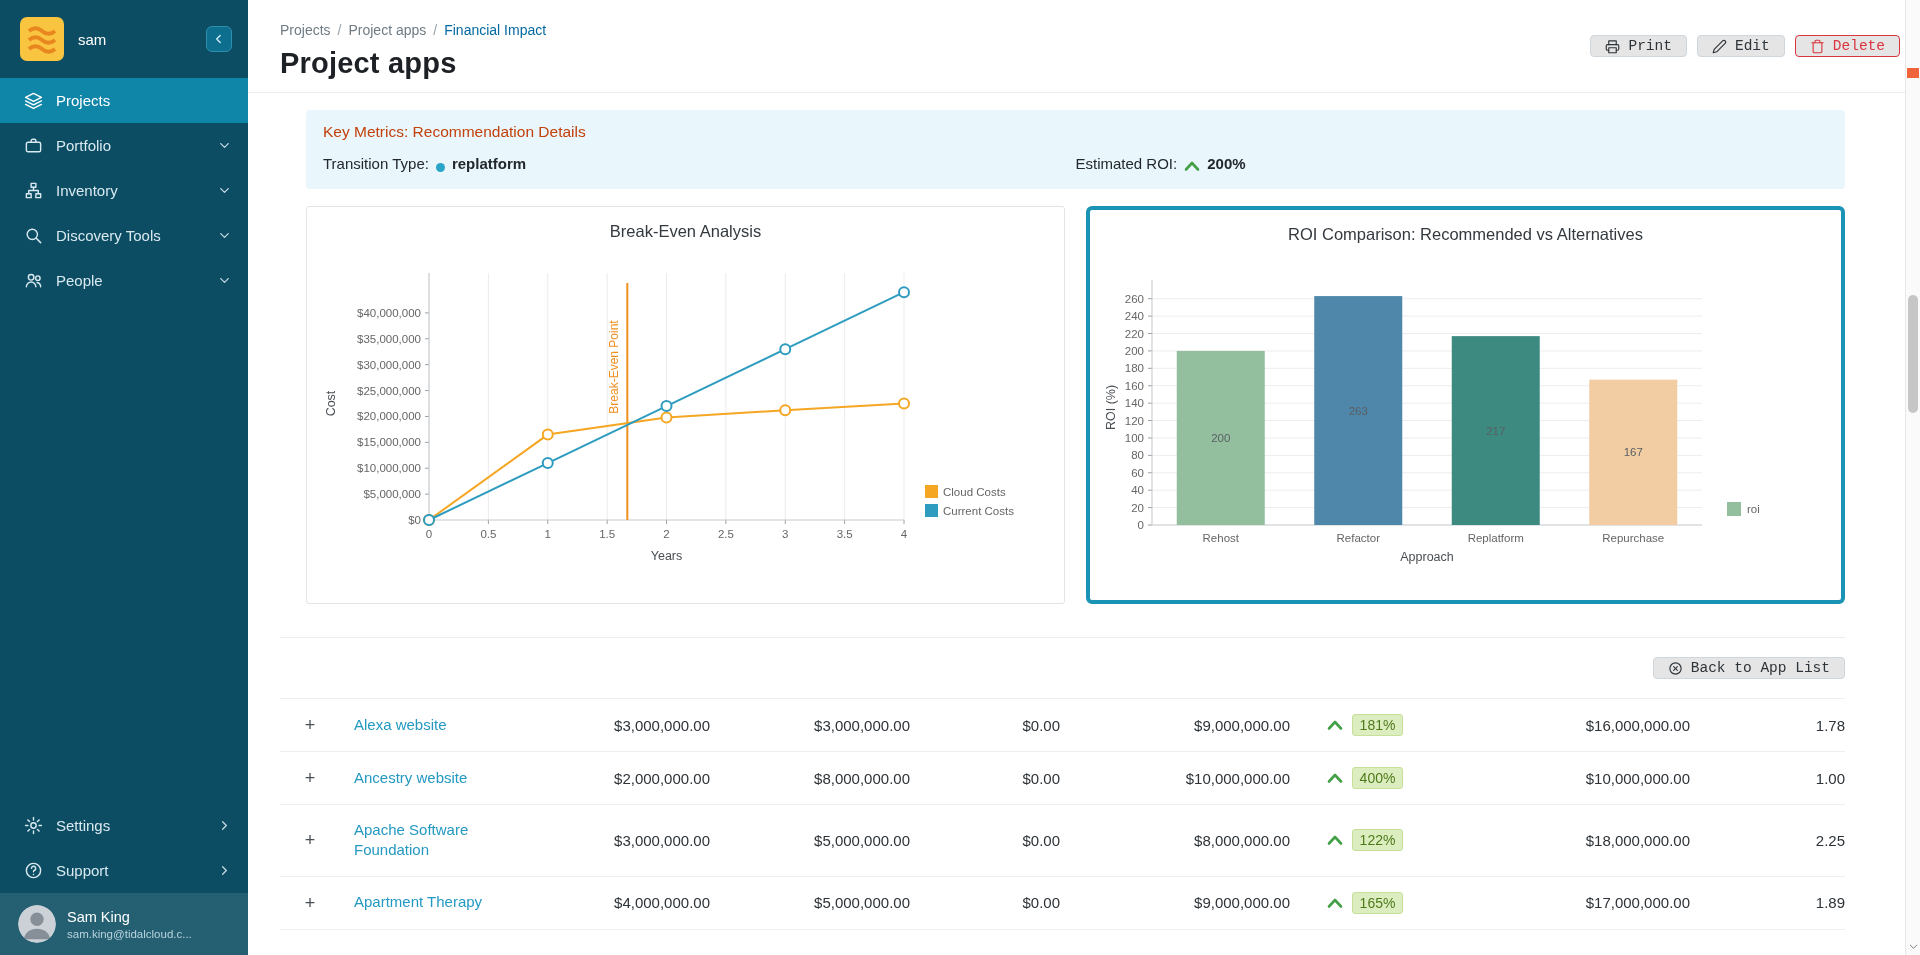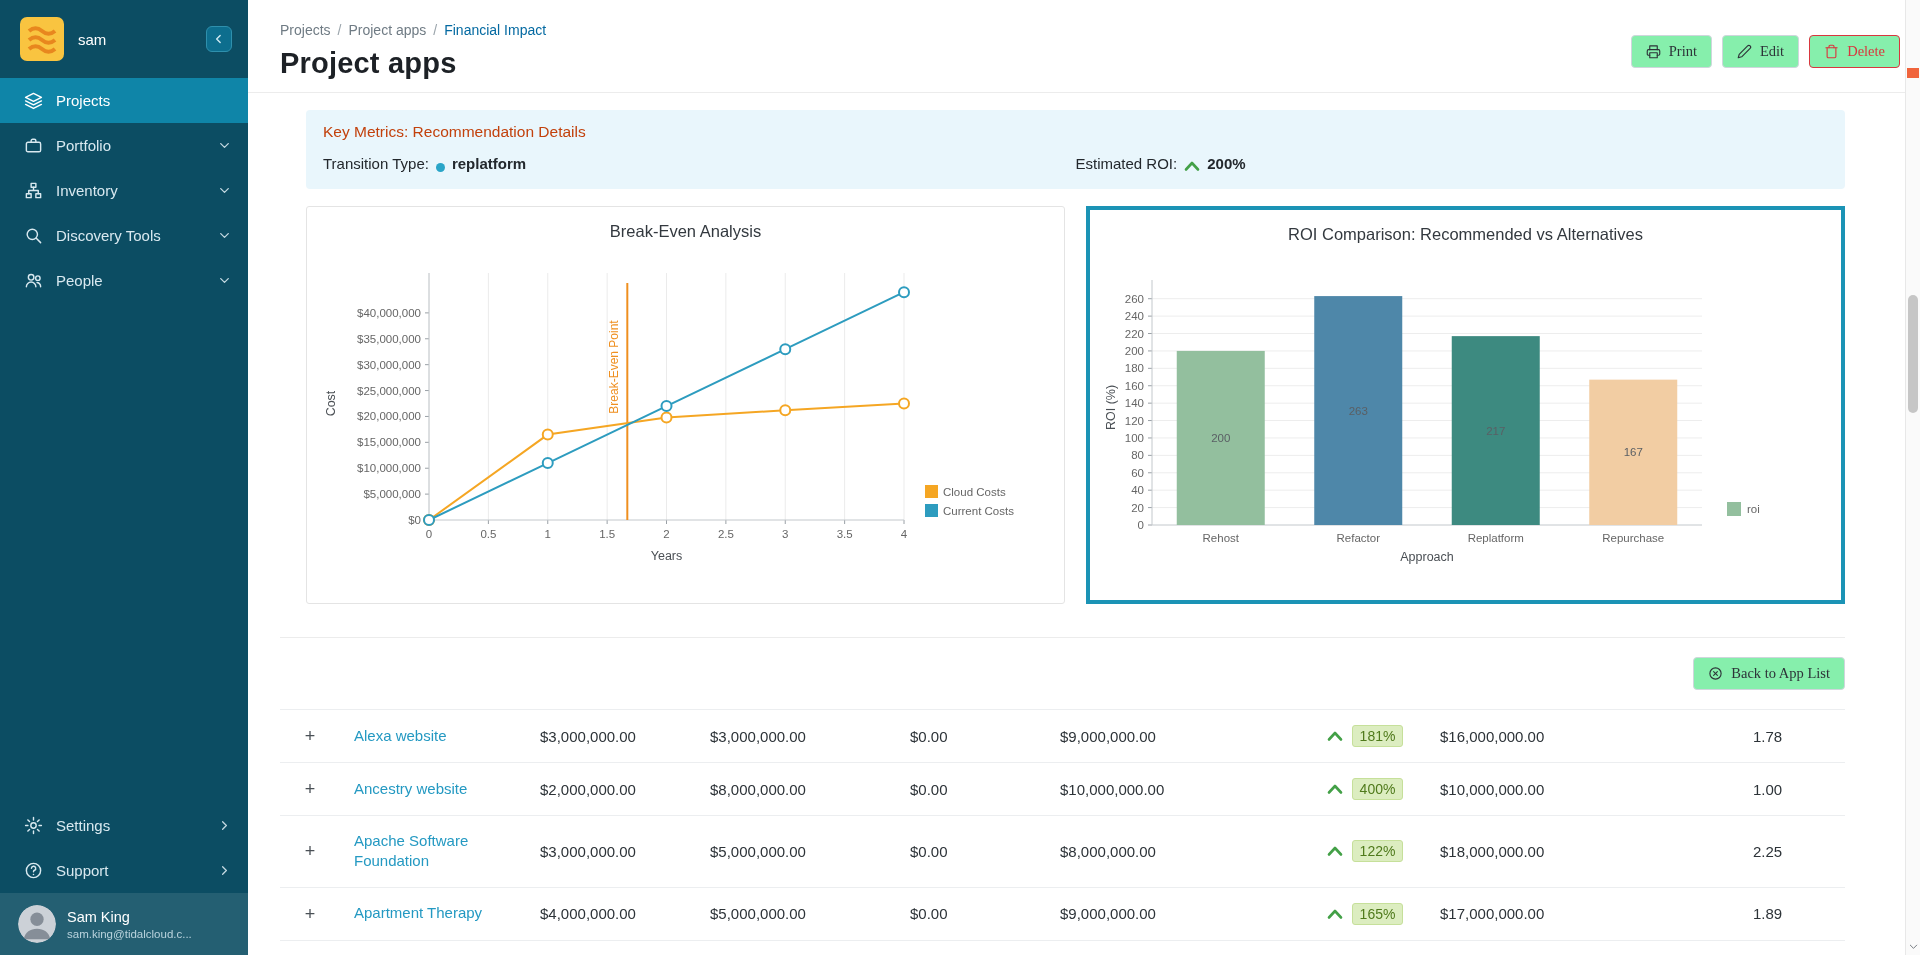--- a/index.html
+++ b/index.html
@@ -33,60 +33,60 @@
 
   
   .main{flex:1;display:flex;flex-direction:column;min-width:0}
   .header{padding:22px 20px 12px 32px;display:flex;justify-content:space-between;align-items:flex-start}
   .bc{font-size:14px;color:#6f7b84;display:flex;align-items:center}
   .bc-item{cursor:pointer}
   .bc-item.current{color:#0369a1;cursor:default}
   .bc-sep{margin:0 7px;color:#9aa4ab}
   .page-title{font-size:29px;font-weight:bold;color:#1d2126;margin-top:9px;letter-spacing:.2px}
   .actions{display:flex;gap:10px;margin-top:13px}
-  .btn{display:inline-flex;align-items:center;gap:8px;height:33px;padding:0 14px;background:#86efac;border:1px solid #cfd6dc;border-radius:4px;font-size:14.5px;color:#2d3338;cursor:pointer;font-family:Liberation Serif, serif}
+  .btn{display:inline-flex;align-items:center;gap:8px;height:22px;padding:0 14px;background:#e5e5e5;border:1px solid #cfd6dc;border-radius:4px;font-size:14.5px;color:#2d3338;cursor:pointer;font-family:Liberation Mono, monospace}
   .btn svg{width:15px;height:15px;stroke:currentColor;fill:none;stroke-width:1.8;stroke-linecap:round;stroke-linejoin:round}
   .btn.danger{color:#d9363e;border-color:#d9363e}
 
   .content{flex:1;border-top:1px solid #ececec;padding:17px 75px 0 32px;overflow:hidden}
   .detail-section{margin-left:26px}
 
   
   .km{background:#e9f6fc;border-radius:4px;padding:13px 17px 17px}
   .km-title{color:#c2410c;font-size:15.5px;cursor:pointer}
   .km-row{display:flex;margin-top:14px;font-size:15px;color:#23282d}
   .km-item{flex:1;display:flex;align-items:flex-end;gap:7px}
   .km-value{font-weight:bold}
   .dot{width:9px;height:9px;border-radius:50%;background:#2aa5c8;display:inline-block}
   .up-chev{display:inline-flex}
   .up-chev svg{width:16px;height:12px;stroke:#43a047;fill:none;stroke-width:2.6;stroke-linecap:round;stroke-linejoin:round}
 
   
   .charts{display:flex;gap:21px;margin-top:17px}
   .chart-card{width:759px;height:398px;background:#fff;border:1px solid #e4e4e4;border-radius:3px}
-  .chart-card.selected{border:4px solid #1b93b5;border-radius:0}
+  .chart-card.selected{border:4px solid #1b93b5;border-radius:6px}
   .chart-title{text-align:center;font-size:16.5px;color:#33393f;padding:15px 10px 6px}
   .chart-card svg{margin:0 auto}
   .ctick{font-size:11.5px;fill:#666}
   .caxis{font-size:12.5px;fill:#4a4f54}
   .cval{font-size:11.5px;fill:#5a5f64}
   .cbe{font-size:12px}
 
   
   .table-section{margin-top:33px;border-top:1px solid #ececec;padding-top:19px}
   .back-row{display:flex;justify-content:flex-end}
   .apps-table{margin-top:19px}
   .trow{display:grid;grid-template-columns:60px 200px 170px 200px 150px 230px 150px 250px 1fr;align-items:center;border-top:1px solid #eceef0;padding:15px 0;font-size:15px;color:#2d3338}
   .trow.last{border-bottom:1px solid #eceef0}
   .expand-btn{justify-self:center;font-size:18px;color:#4a5056;background:none;border:none;cursor:pointer;font-family:inherit;line-height:1}
   .app-link{color:#2499c2;cursor:pointer;padding-left:14px;padding-right:24px;line-height:1.35}
-  .cell-money{text-align:left}
+  .cell-money{text-align:right}
   .roi-cell{display:flex;align-items:center;justify-content:center;gap:9px}
   .badge{background:#dcedc0;color:#4f7a1b;border:1px solid #c6e09a;border-radius:3px;padding:2px 7px;font-size:14px}
-  .cell-years{text-align:center}
+  .cell-years{text-align:right}
 
   
   .scrollbar{position:fixed;right:0;top:0;width:15px;height:955px;background:#fafafa;border-left:1px solid #e8e8e8}
   .sb-thumb{position:absolute;left:2px;right:2px;top:295px;height:118px;background:#c6c6c6;border-radius:6px;cursor:pointer}
   .sb-marker{position:absolute;left:1px;right:1px;top:68px;height:10px;background:#f0643c}
   .sb-down{position:absolute;bottom:3px;left:0;right:0;display:flex;justify-content:center;cursor:pointer}
   .sb-down svg{width:11px;height:11px;stroke:#6b7177;fill:none;stroke-width:2;stroke-linecap:round;stroke-linejoin:round}
 </style>
 </head>
 <body>

